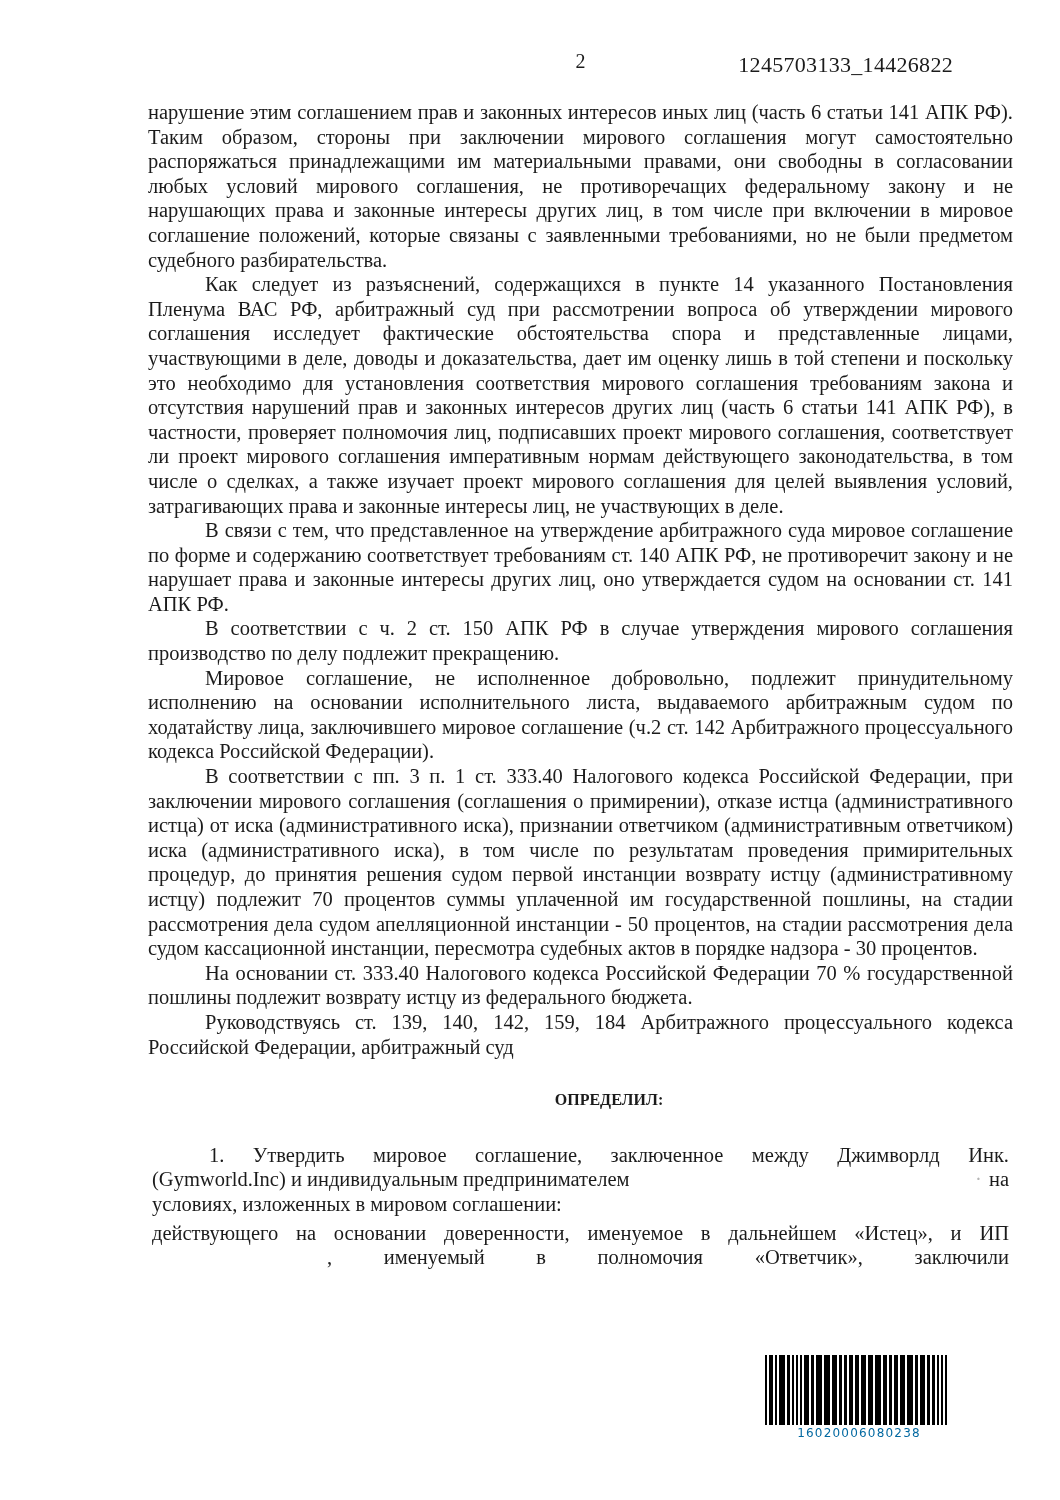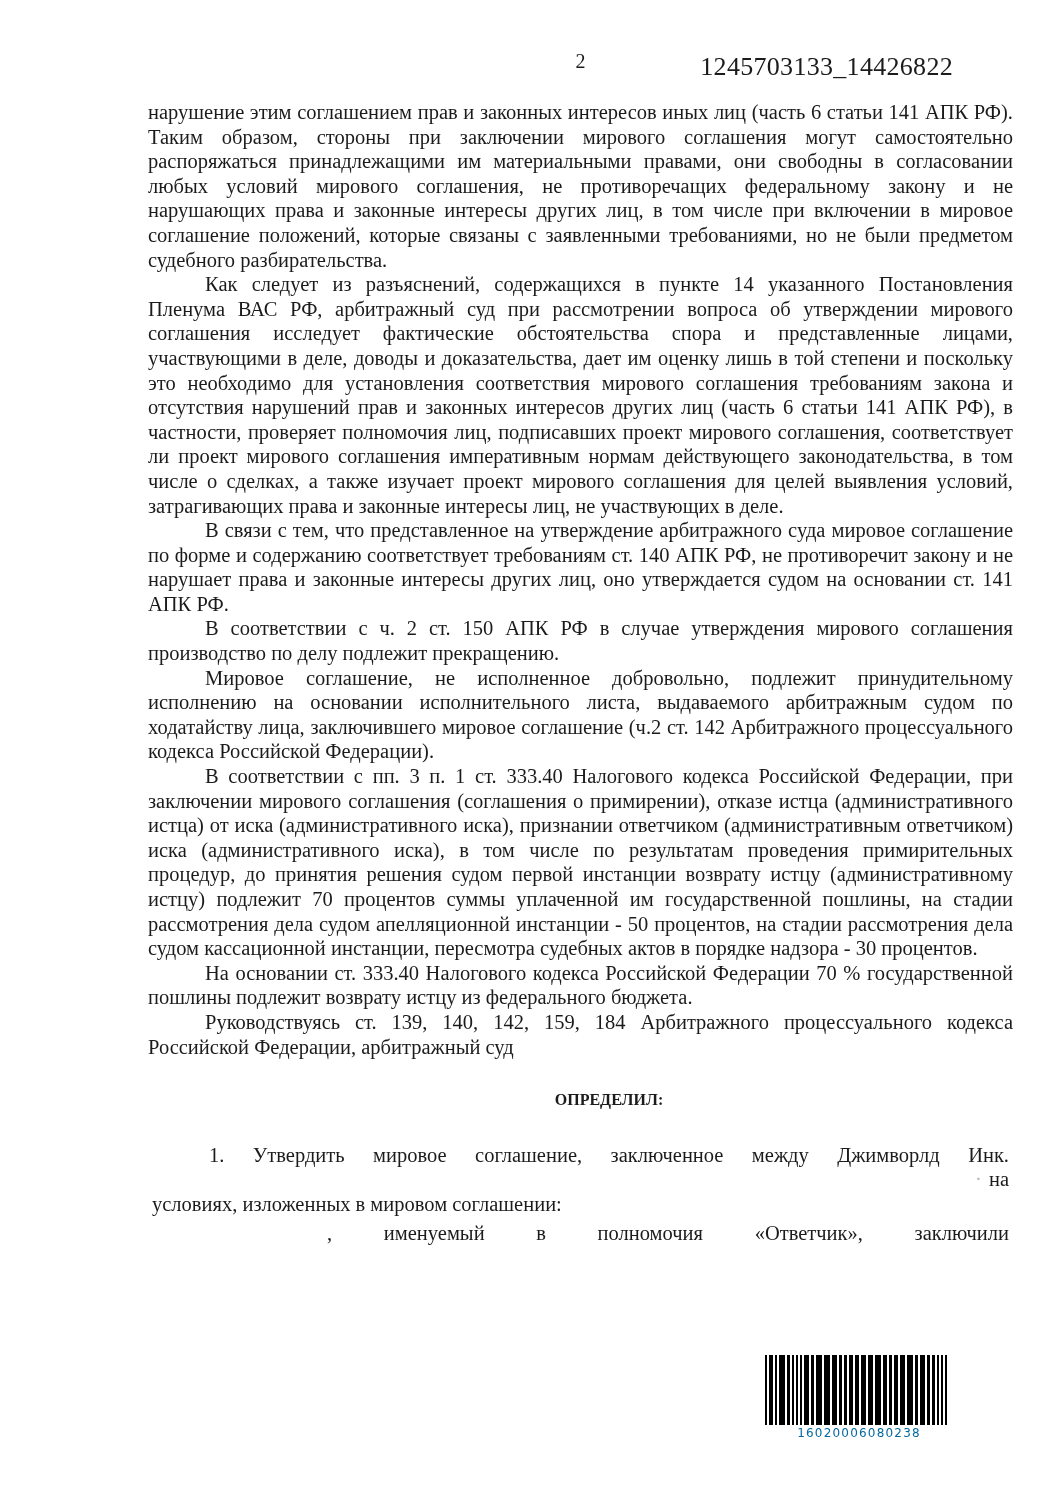--- a/index.html
+++ b/index.html
@@ -11,21 +11,21 @@
     font-family:"Liberation Serif", serif;
     color:#1b1b1b;
     overflow:hidden;
   }
   .header-pagenum {
     position:absolute; top:50px; left:148px; width:865px;
     text-align:center; font-size:20px;
   }
   .header-docid {
     position:absolute; top:52px; right:107px;
-    font-size:26px; letter-spacing:0.3px;margin-left:28px;
+    font-size:22px; letter-spacing:0.3px;margin-left:28px;
   }
   .body-text {
     position:absolute; top:100px; left:148px; width:865px;
     font-size:20.5px; line-height:24.6px;
     text-align:justify;
   }
   .para { margin:0; text-indent:57px; }
   .para.no-indent { text-indent:0; }
   .ruling-heading {
     margin:29px 0 30px 0;
@@ -78,27 +78,29 @@
 
     <p class="para">На основании ст. 333.40 Налогового кодекса Российской Федерации 70 % государственной пошлины подлежит возврату истцу из федерального бюджета.</p>
 
     <p class="para">Руководствуясь ст. 139, 140, 142, 159, 184 Арбитражного процессуального кодекса Российской Федерации, арбитражный суд</p>
 
     <div class="ruling-heading">ОПРЕДЕЛИЛ:</div>
 
     <div class="blockpara">
       <div class="line jf first-indent">1. Утвердить мировое соглашение, заключенное между Джимворлд Инк.</div>
       <div class="line split">
+        <span>(Gymworld.Inc) и индивидуальным предпринимателем</span>
         <span></span>
         <span><span class="faint">·</span><span>на</span></span>
       </div>
       <div class="line">условиях, изложенных в мировом соглашении:</div>
     </div>
 
     <div class="blockpara">
+      <div class="line jf">действующего на основании доверенности, именуемое в дальнейшем «Истец», и ИП</div>
       <div class="line tail-right">, именуемый в полномочия «Ответчик», заключили</div>
     </div>
 
   </div>
 
   <div class="barcode-block">
     <div class="barcode-bars"><svg width="188" height="70">
           <rect x="0" y="0" width="2" height="70" fill="#000"></rect>
           <rect x="4" y="0" width="4" height="70" fill="#000"></rect>
           <rect x="10" y="0" width="2" height="70" fill="#000"></rect>

